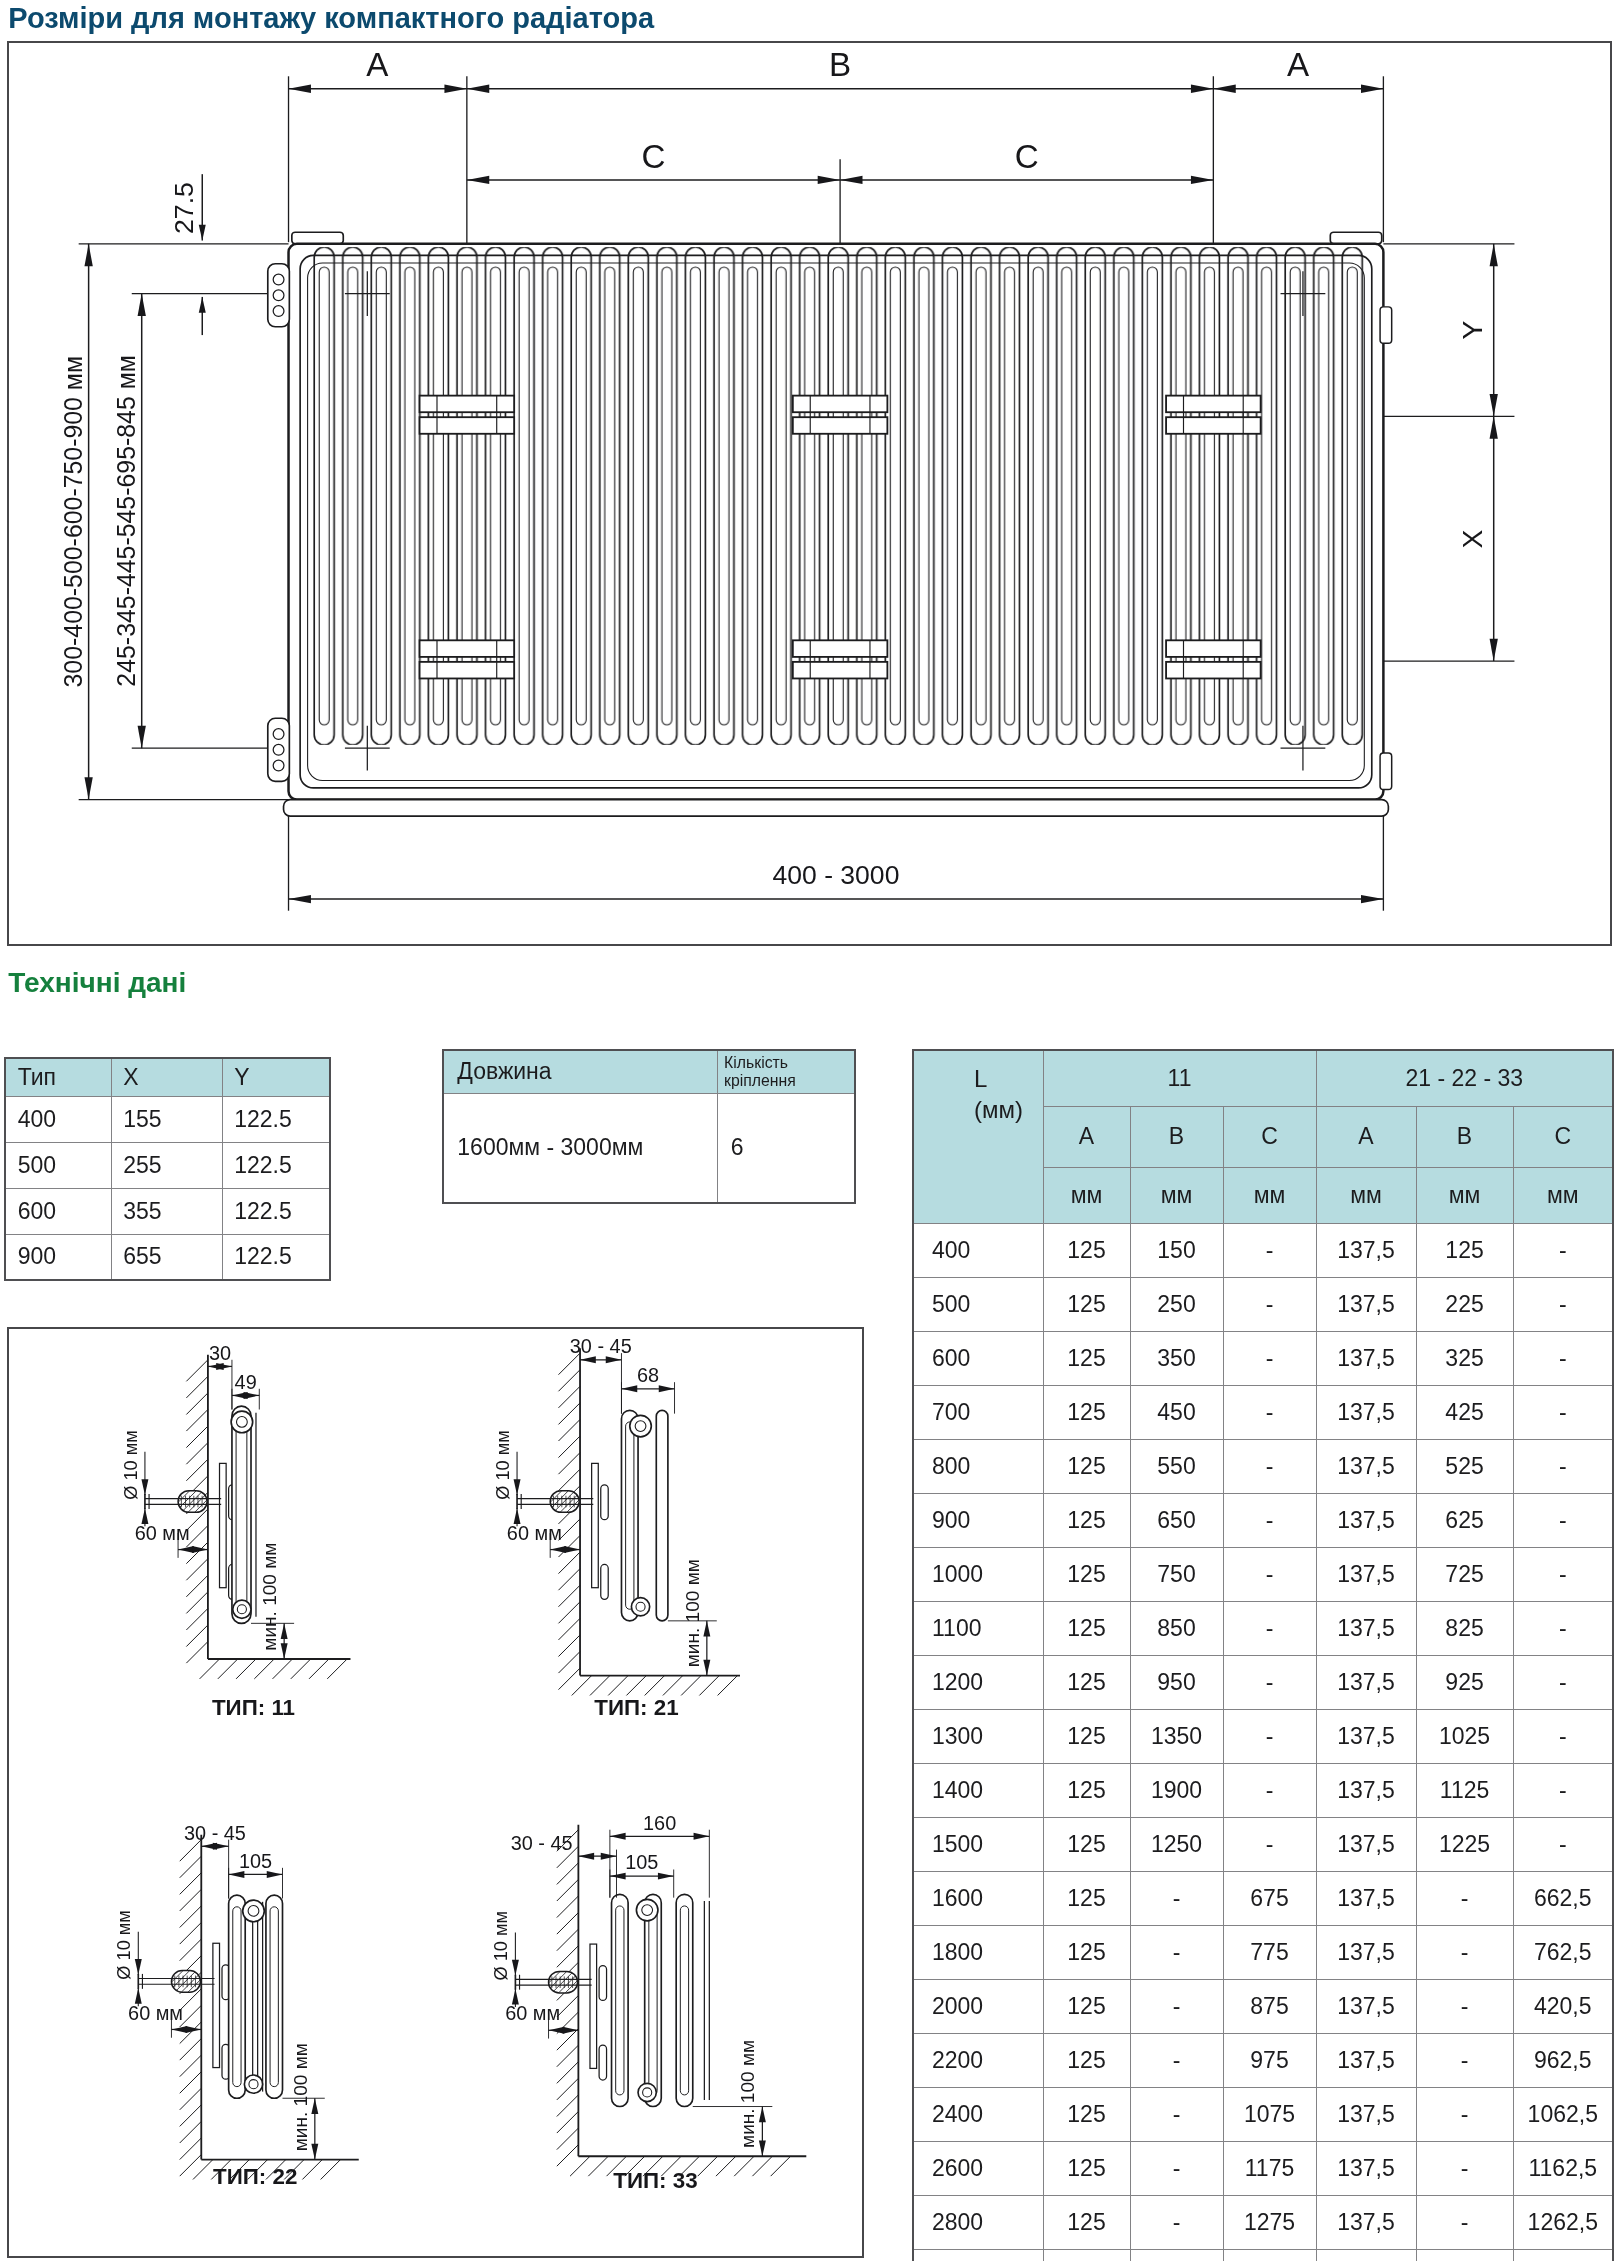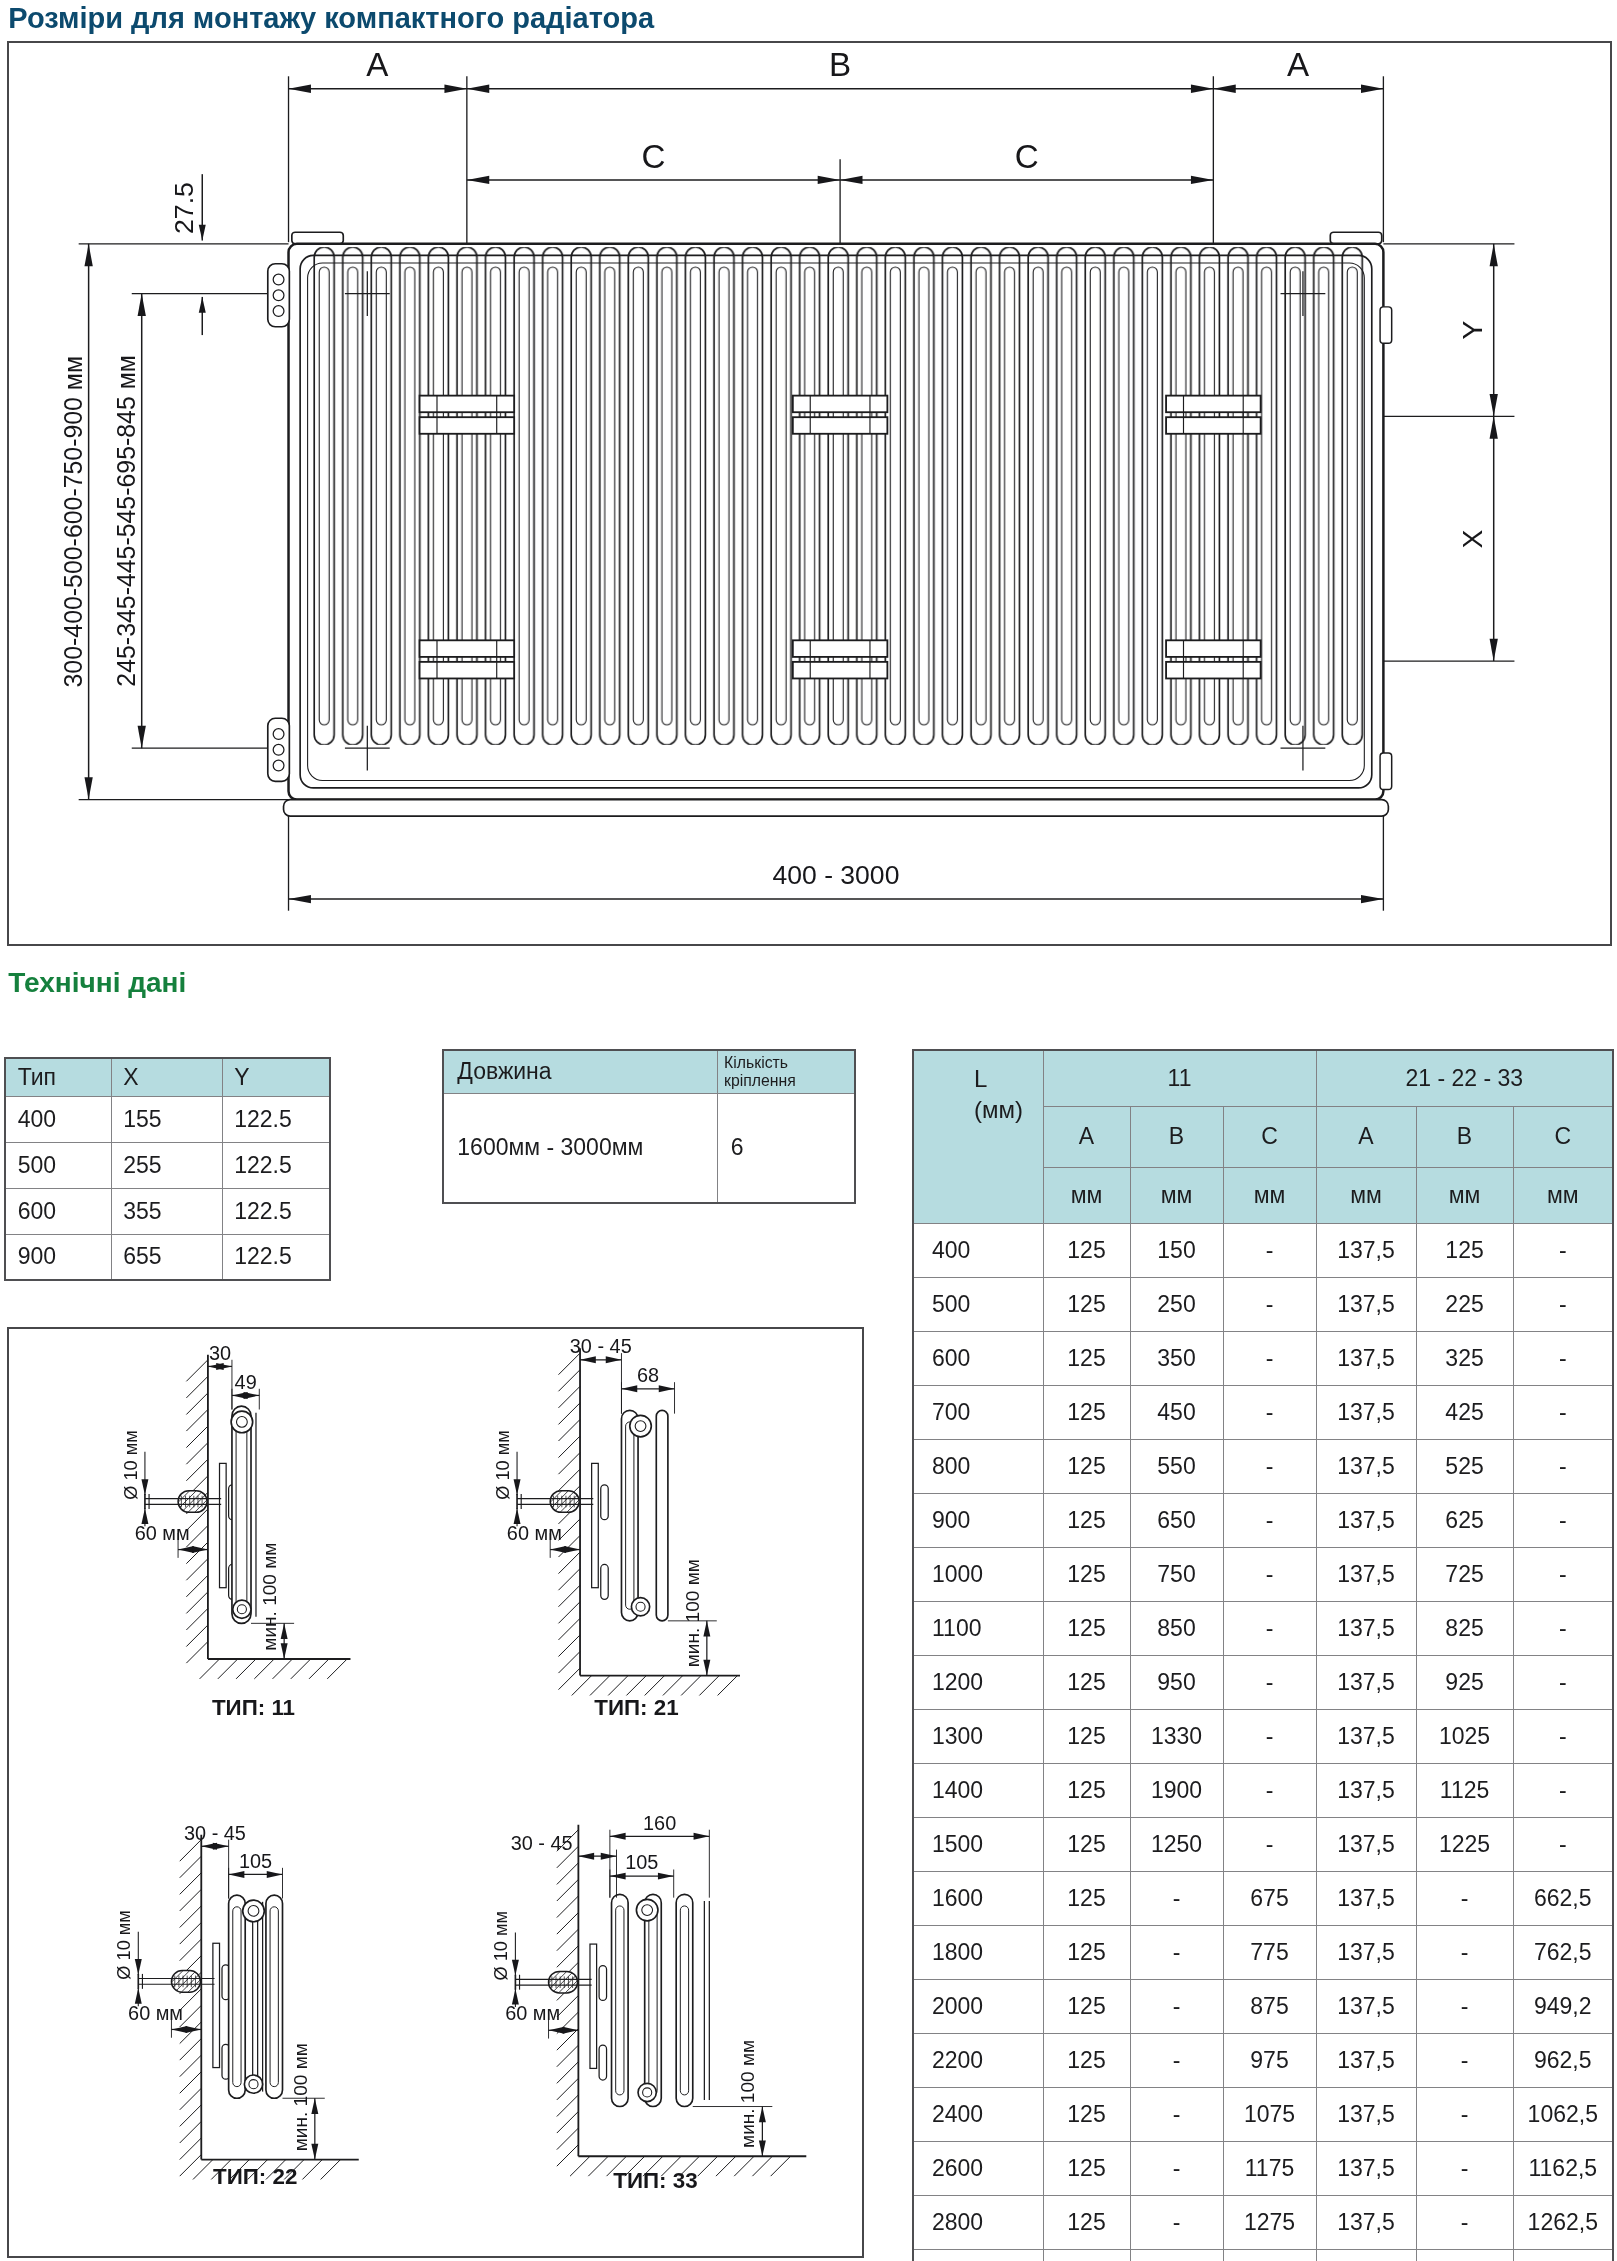--- a/index.html
+++ b/index.html
@@ -314,21 +314,21 @@
           <td>125</td>
           <td>950</td>
           <td>-</td>
           <td>137,5</td>
           <td>925</td>
           <td>-</td>
         </tr>
         <tr>
           <td class="lc">1300</td>
           <td>125</td>
-          <td>1330</td>
+          <td>1350</td>
           <td>-</td>
           <td>137,5</td>
           <td>1025</td>
           <td>-</td>
         </tr>
         <tr>
           <td class="lc">1400</td>
           <td>125</td>
           <td>1900</td>
           <td>-</td>
@@ -363,21 +363,21 @@
           <td>-</td>
           <td>762,5</td>
         </tr>
         <tr>
           <td class="lc">2000</td>
           <td>125</td>
           <td>-</td>
           <td>875</td>
           <td>137,5</td>
           <td>-</td>
-          <td>949,2</td>
+          <td>420,5</td>
         </tr>
         <tr>
           <td class="lc">2200</td>
           <td>125</td>
           <td>-</td>
           <td>975</td>
           <td>137,5</td>
           <td>-</td>
           <td>962,5</td>
         </tr>

